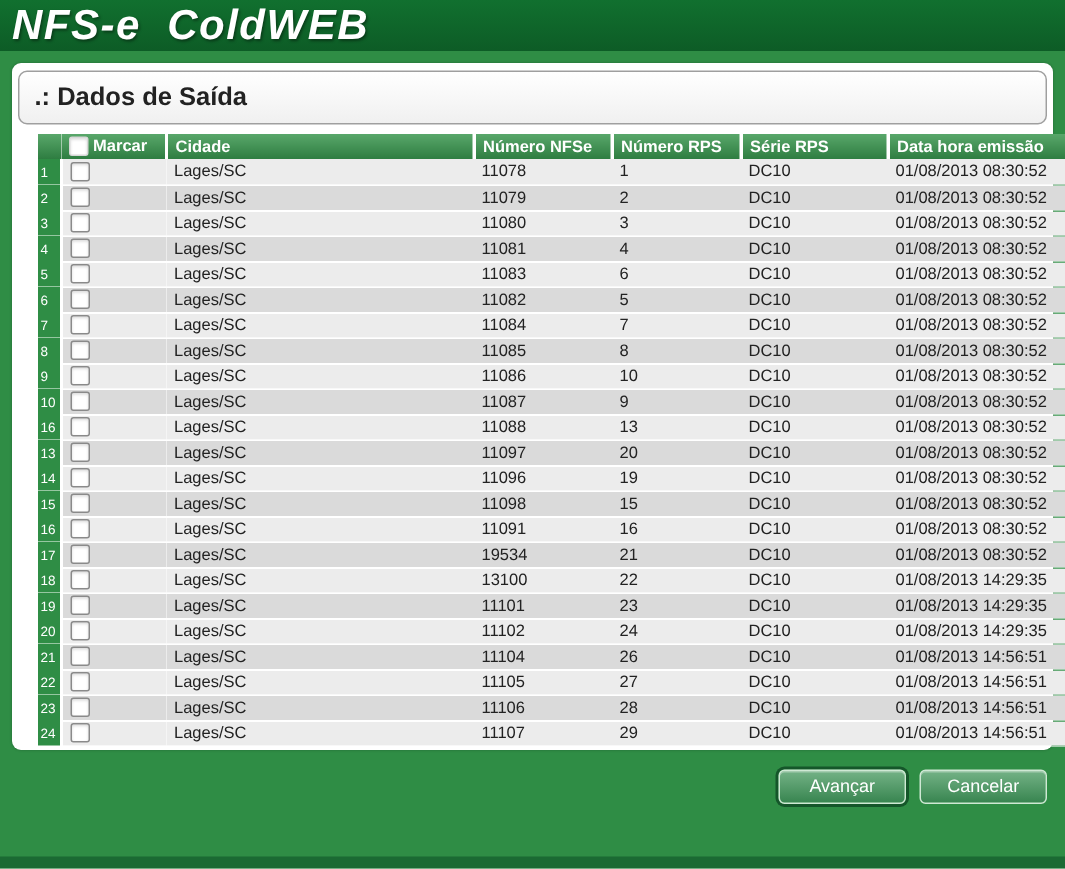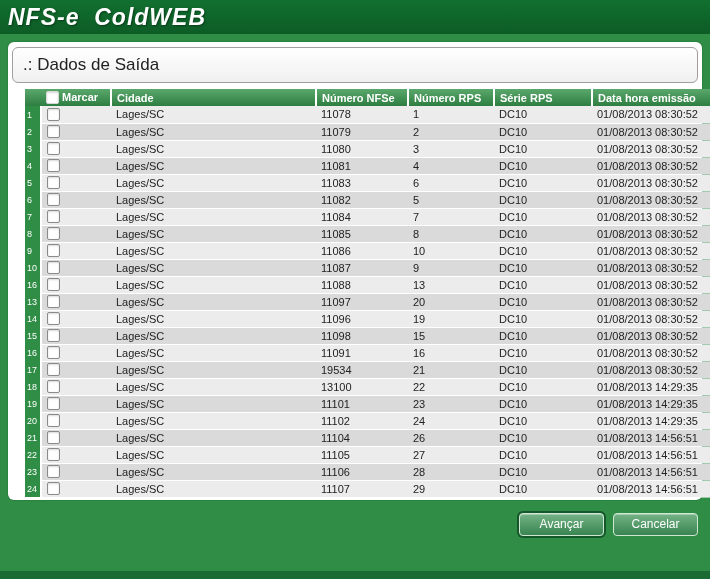--- a/index.html
+++ b/index.html
@@ -8,34 +8,34 @@
     background:var(--page_bg,#2f8d45);
     font-family:"Liberation Sans",sans-serif;
   }
   
   .topbar{
     height:34px;
     background:linear-gradient(var(--topbar_top,#11702f),var(--topbar_bottom,#0d5c26));
     display:flex;align-items:center;padding-left:8px;box-sizing:border-box;
   }
   .logo{
-    color:#fff;font-size:23px;font-weight:bold;font-style:italic;
+    color:#fff;font-size:28px;font-weight:bold;font-style:italic;
     letter-spacing:1px;text-shadow:1px 1px 2px rgba(0,0,0,.4);white-space:pre;text-align:center;
   }
   
   .content{padding:8px 8px 0 8px;}
   .panel{
     background:#fff;border-radius:6px;padding:3px 2px 2px 2px;
     box-shadow:0 0 2px rgba(0,0,0,.25);
   }
   .title-box{
     border:1px solid #9f9f9f;border-radius:6px;
     background:linear-gradient(#ffffff,#f0f0f0);
     padding:7px 10px;margin:2px 2px 6px 2px;
-    font-size:17px;font-weight:normal;color:#222;
+    font-size:17px;font-weight:bold;color:#222;
   }
   
   table.grid{
     width:100%;border-collapse:collapse;table-layout:fixed;
     font-size:11px;color:#222;margin-left:15px;
   }
   table.grid th{
     background:linear-gradient(var(--thead_top,#5aa86b),var(--thead_bottom,#2e7d41));
     color:#fff;font-weight:bold;text-align:left;
     height:17px;padding:1px 5px;box-sizing:border-box;font-size:11px;white-space:nowrap;overflow:hidden;

